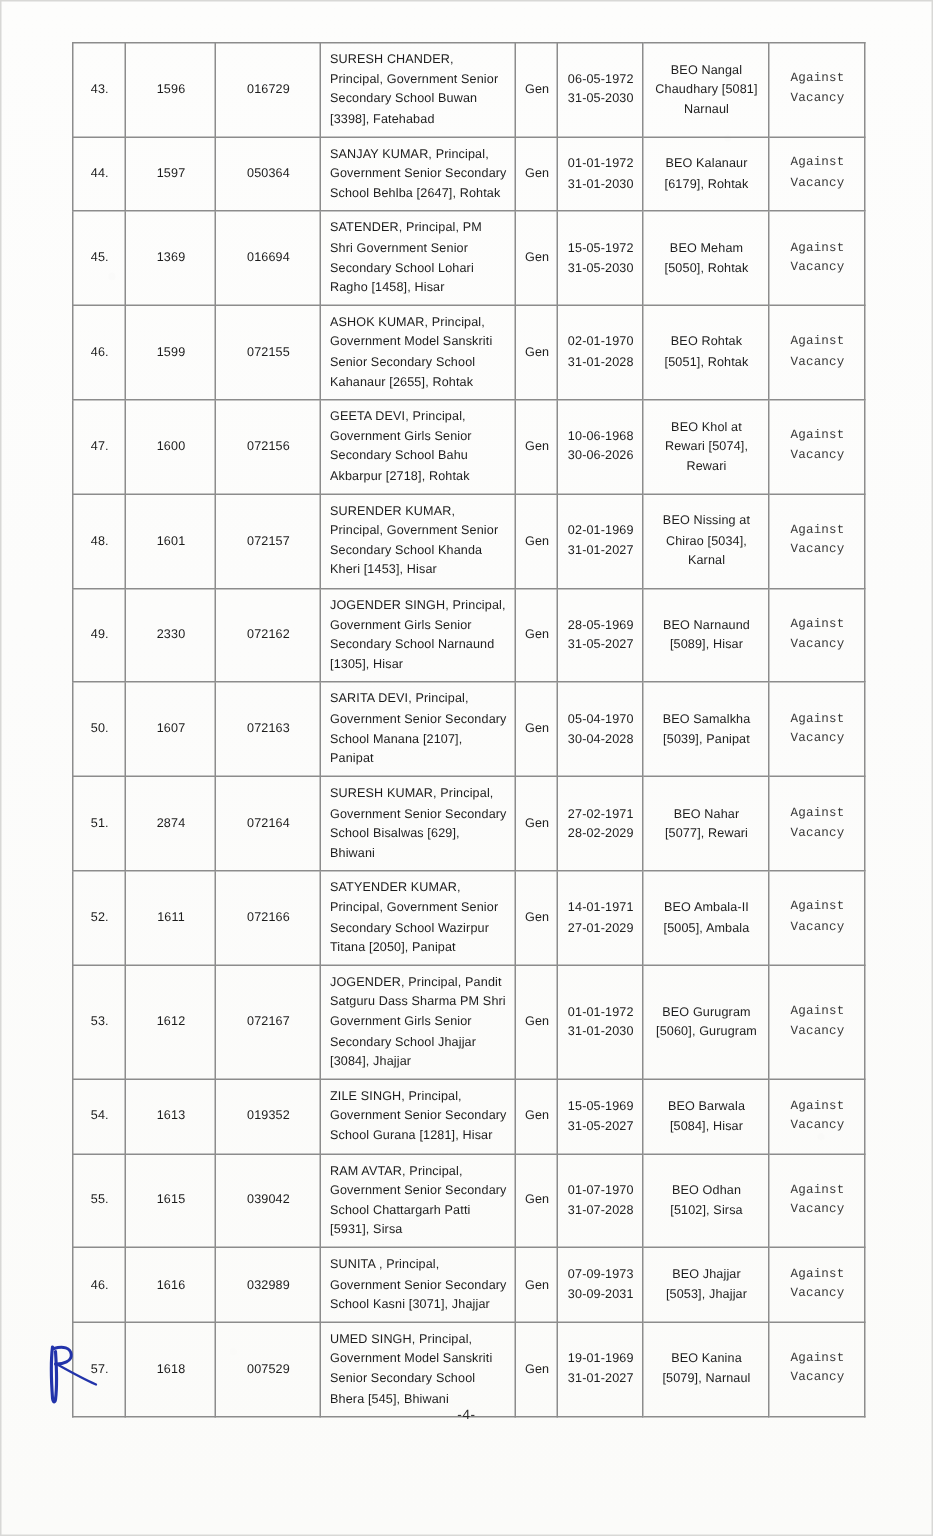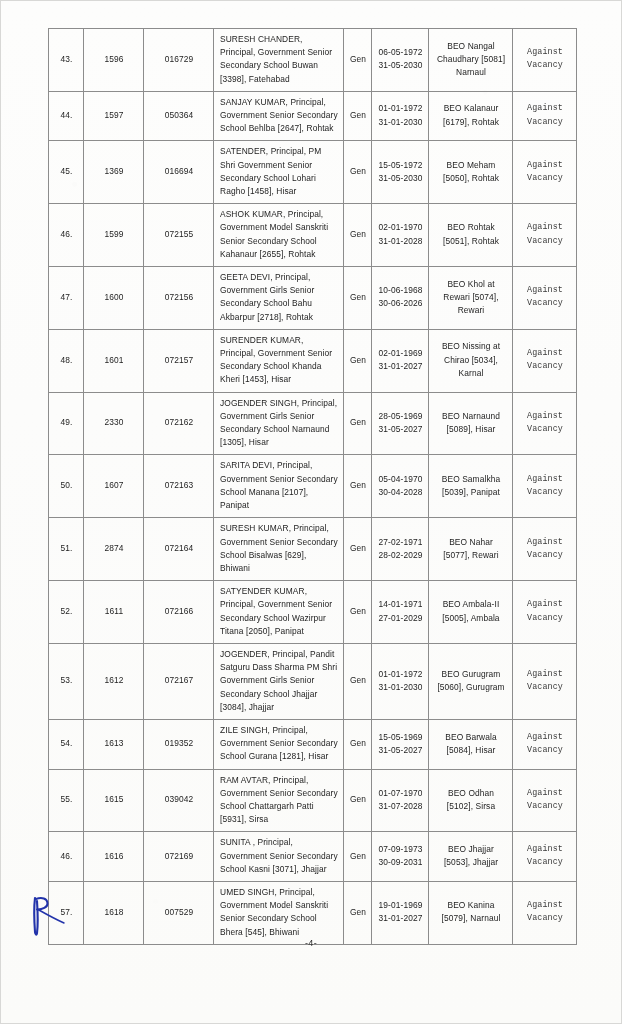--- a/index.html
+++ b/index.html
@@ -273,21 +273,21 @@
           <td class="cell-emp">039042</td>
           <td class="cell-name">RAM AVTAR, Principal, Government Senior Secondary School Chattargarh Patti [5931], Sirsa</td>
           <td class="cell-cat">Gen</td>
           <td class="cell-dates"><span class="d1">01-07-1970</span><span class="d2">31-07-2028</span></td>
           <td class="cell-post">BEO Odhan [5102], Sirsa</td>
           <td class="cell-remark"><span class="r1">Against</span><span class="r2">Vacancy</span></td>
         </tr>
         <tr>
           <td class="cell-sr">46.</td>
           <td class="cell-no">1616</td>
-          <td class="cell-emp">072169</td>
+          <td class="cell-emp">032989</td>
           <td class="cell-name">SUNITA , Principal, Government Senior Secondary School Kasni [3071], Jhajjar</td>
           <td class="cell-cat">Gen</td>
           <td class="cell-dates"><span class="d1">07-09-1973</span><span class="d2">30-09-2031</span></td>
           <td class="cell-post">BEO Jhajjar [5053], Jhajjar</td>
           <td class="cell-remark"><span class="r1">Against</span><span class="r2">Vacancy</span></td>
         </tr>
         <tr>
           <td class="cell-sr">57.</td>
           <td class="cell-no">1618</td>
           <td class="cell-emp">007529</td>

